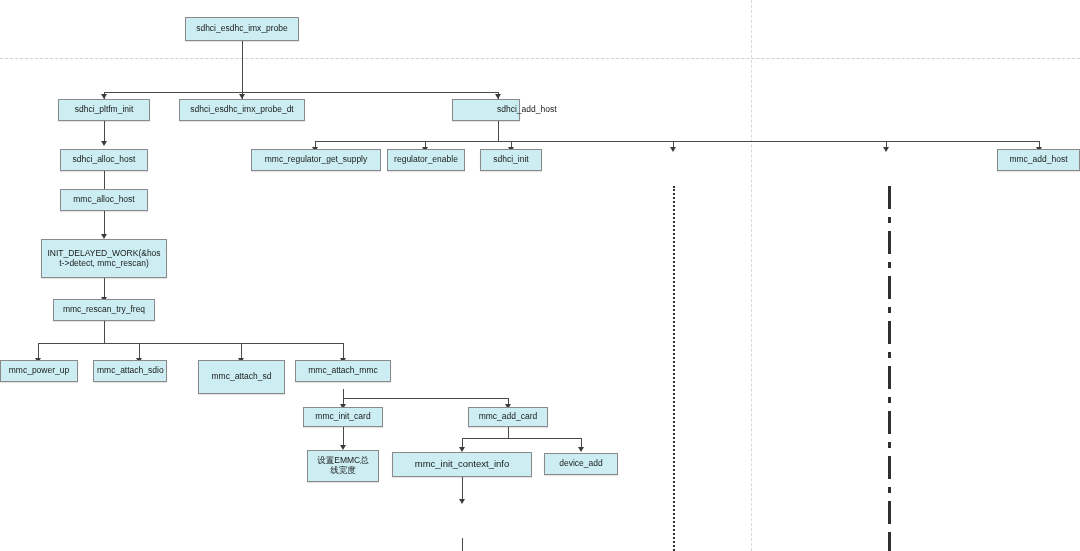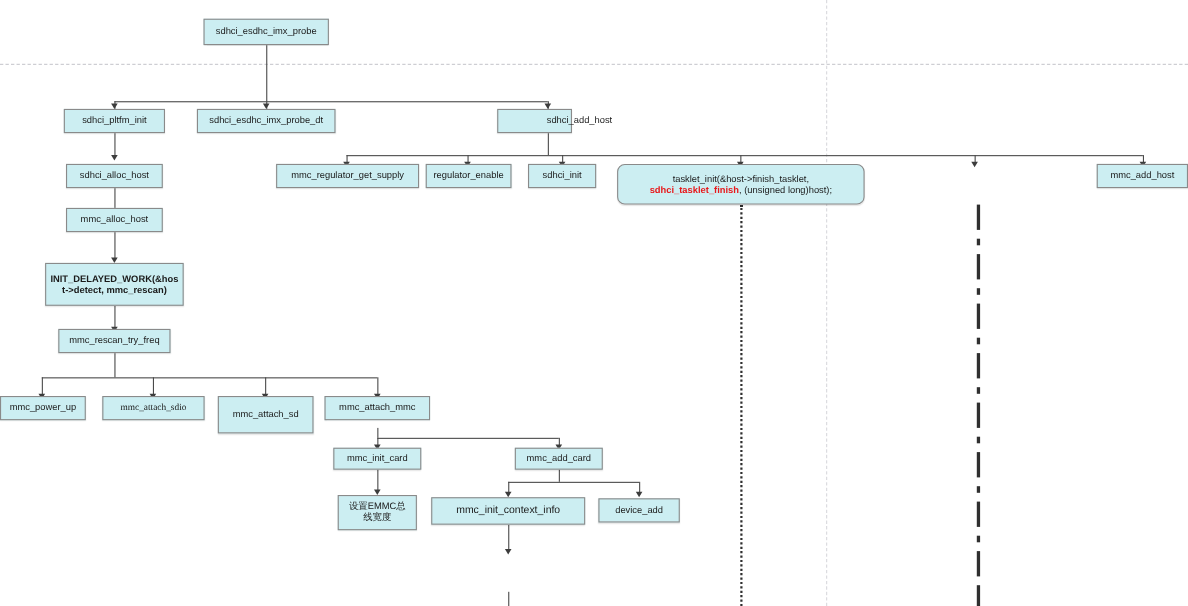--- a/index.html
+++ b/index.html
@@ -230,56 +230,52 @@
   </div>
 
   <div class="node small" style="left:60px; top:149px; width:88px; height:22px;">
     <span class="txt">sdhci_alloc_host</span>
   </div>
 
   <div class="node small" style="left:60px; top:189px; width:88px; height:22px;">
     <span class="txt">mmc_alloc_host</span>
   </div>
 
-  <div class="node small" style="left:41px; top:239px; width:126px; height:39px; flex-direction:column; justify-content:center;font-weight:bold;">
+  <div class="node small" style="left:41px; top:239px; width:126px; height:39px; flex-direction:column; justify-content:center;">
     <span class="txt">INIT_DELAYED_WORK(&amp;hos</span>
     <span class="txt">t-&gt;detect, mmc_rescan)</span>
   </div>
 
   <div class="node small" style="left:53px; top:299px; width:102px; height:22px;justify-content:center;">
     <span class="txt">mmc_rescan_try_freq</span>
   </div>
 
   <div class="node small" style="left:251px; top:149px; width:130px; height:22px;">
     <span class="txt">mmc_regulator_get_supply</span>
   </div>
 
   <div class="node small" style="left:387px; top:149px; width:78px; height:22px;">
     <span class="txt">regulator_enable</span>
   </div>
 
   <div class="node small" style="left:480px; top:149px; width:62px; height:22px;">
     <span class="txt">sdhci_init</span>
   </div>
 
-  <div class="node small rounded" style="left:561px; top:149px; width:225px; height:37px; flex-direction:column; justify-content:center;">
-    <span class="txt">tasklet_init(&amp;host-&gt;finish_tasklet,</span>
-    <span class="txt"><span class="hl">sdhci_tasklet_finish</span><span>, (unsigned long)host);</span></span>
-  </div>
 
 
   <div class="node small" style="left:997px; top:149px; width:83px; height:22px;">
     <span class="txt">mmc_add_host</span>
   </div>
 
   <div class="node small" style="left:0px; top:360px; width:78px; height:22px;">
     <span class="txt">mmc_power_up</span>
   </div>
 
-  <div class="node small" style="left:93px; top:360px; width:93px; height:22px;font-family:Liberation Serif, serif;">
+  <div class="node small" style="left:93px; top:360px; width:74px; height:22px;">
     <span class="txt">mmc_attach_sdio</span>
   </div>
 
   <div class="node small" style="left:198px; top:360px; width:87px; height:34px;">
     <span class="txt">mmc_attach_sd</span>
   </div>
 
   <div class="node small" style="left:295px; top:360px; width:96px; height:22px;">
     <span class="txt">mmc_attach_mmc</span>
   </div>

